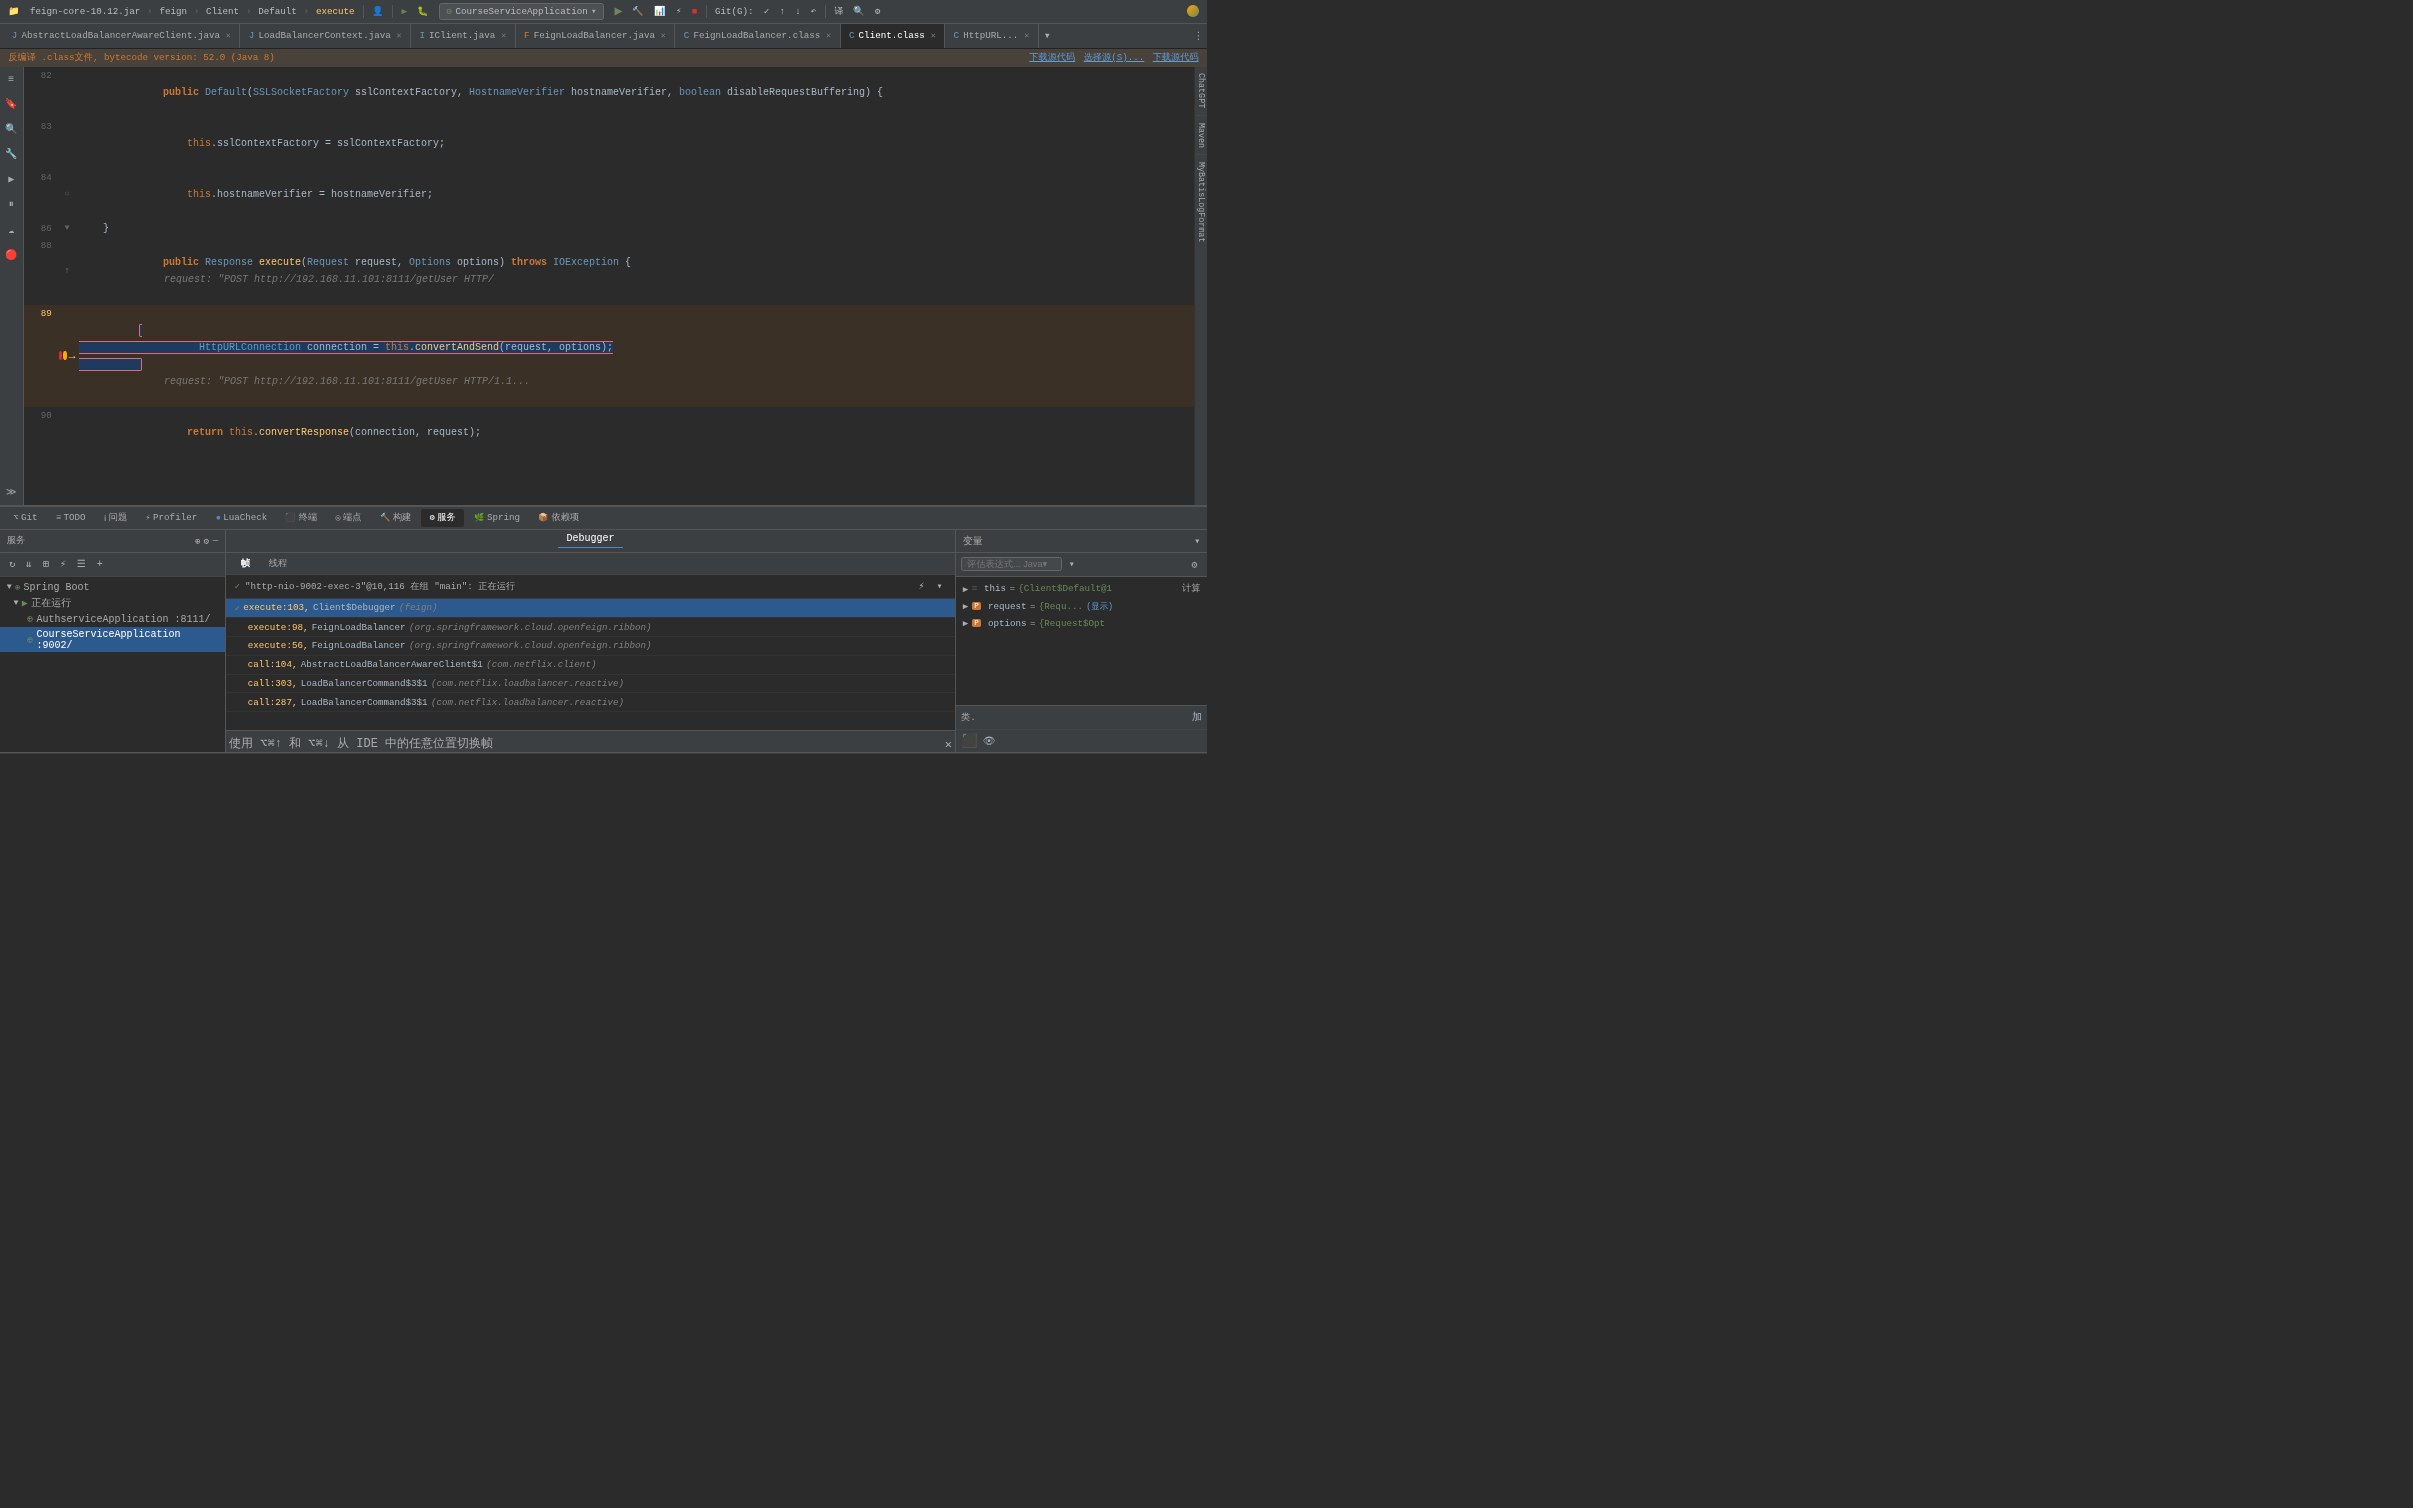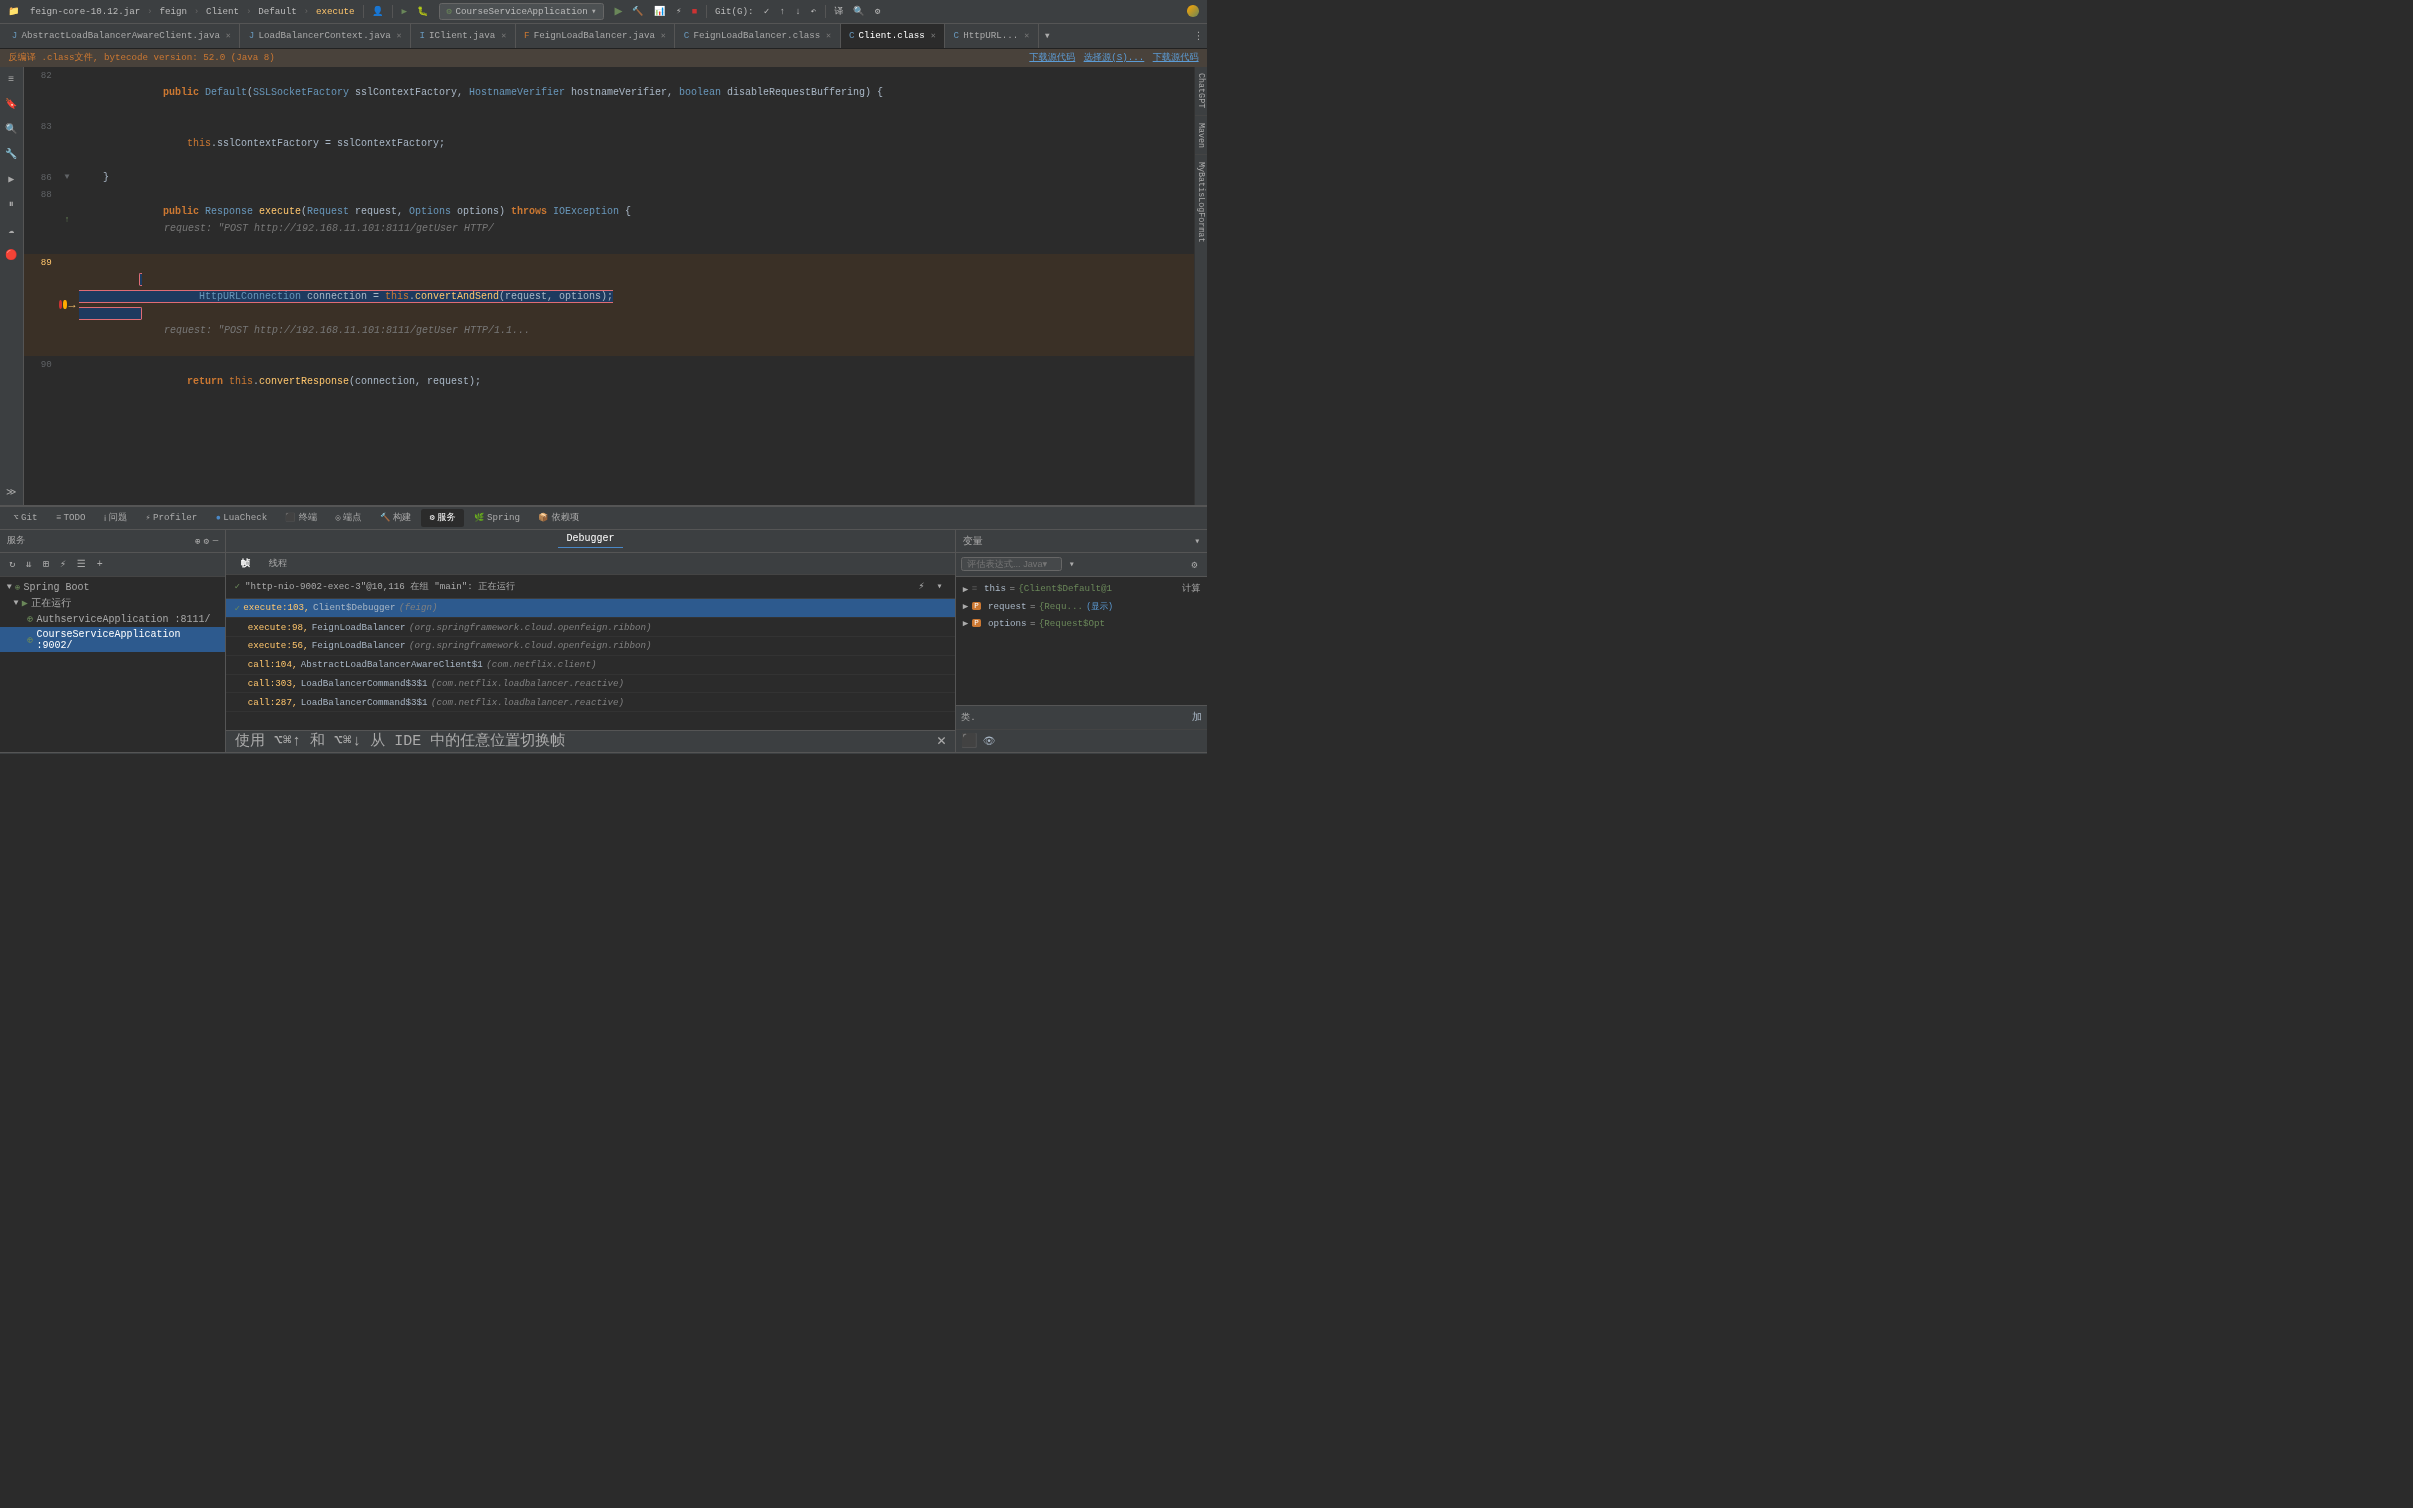--- a/index.html
+++ b/index.html
@@ -356,23 +356,23 @@
       border-bottom: 0.8px solid #333;
     }
     .frame-item.selected { background: #2d5a8e; }
     .frame-method { color: #ffc66d; }
     .frame-class { color: #808080; font-style: italic; }
     .frame-check { color: #6a8759; }
     .debug-footer {
       height: 22px;
       background: #3c3f41;
       display: flex;
-      align-items: flex-start;
-      padding: 0 9px;
-      font-size: 15px;
+      align-items: flex-end;
+      padding: 0 3px;
+      font-size: 12px;
       color: #aaa;
       border-top: 0.8px solid #555;
       justify-content: space-between;
     }
 
     
     .vars-panel {
       width: 251px;
       display: flex;
       flex-direction: column;
@@ -626,20 +626,29 @@
       </div>
 
       <div class="code-line">
         <div class="line-num">83</div>
         <div class="line-gutter"></div>
         <div class="line-content">
           <span class="kw-this">        this</span><span>.</span><span class="kw-param">sslContextFactory</span><span> = sslContextFactory;</span>
         </div>
       </div>
 
+      <div class="code-line">
+        <div class="line-num">84</div>
+        <div class="line-gutter">
+            <span class="fold-icon">○</span>
+          </div>
+        <div class="line-content">
+          <span class="kw-this">        this</span><span>.</span><span class="kw-param">hostnameVerifier</span><span> = hostnameVerifier;</span>
+        </div>
+      </div>
 
 
       <div class="code-line">
         <div class="line-num">86</div>
         <div class="line-gutter">
             <span class="fold-icon">▼</span>
           </div>
         <div class="line-content">    }</div>
       </div>
 

